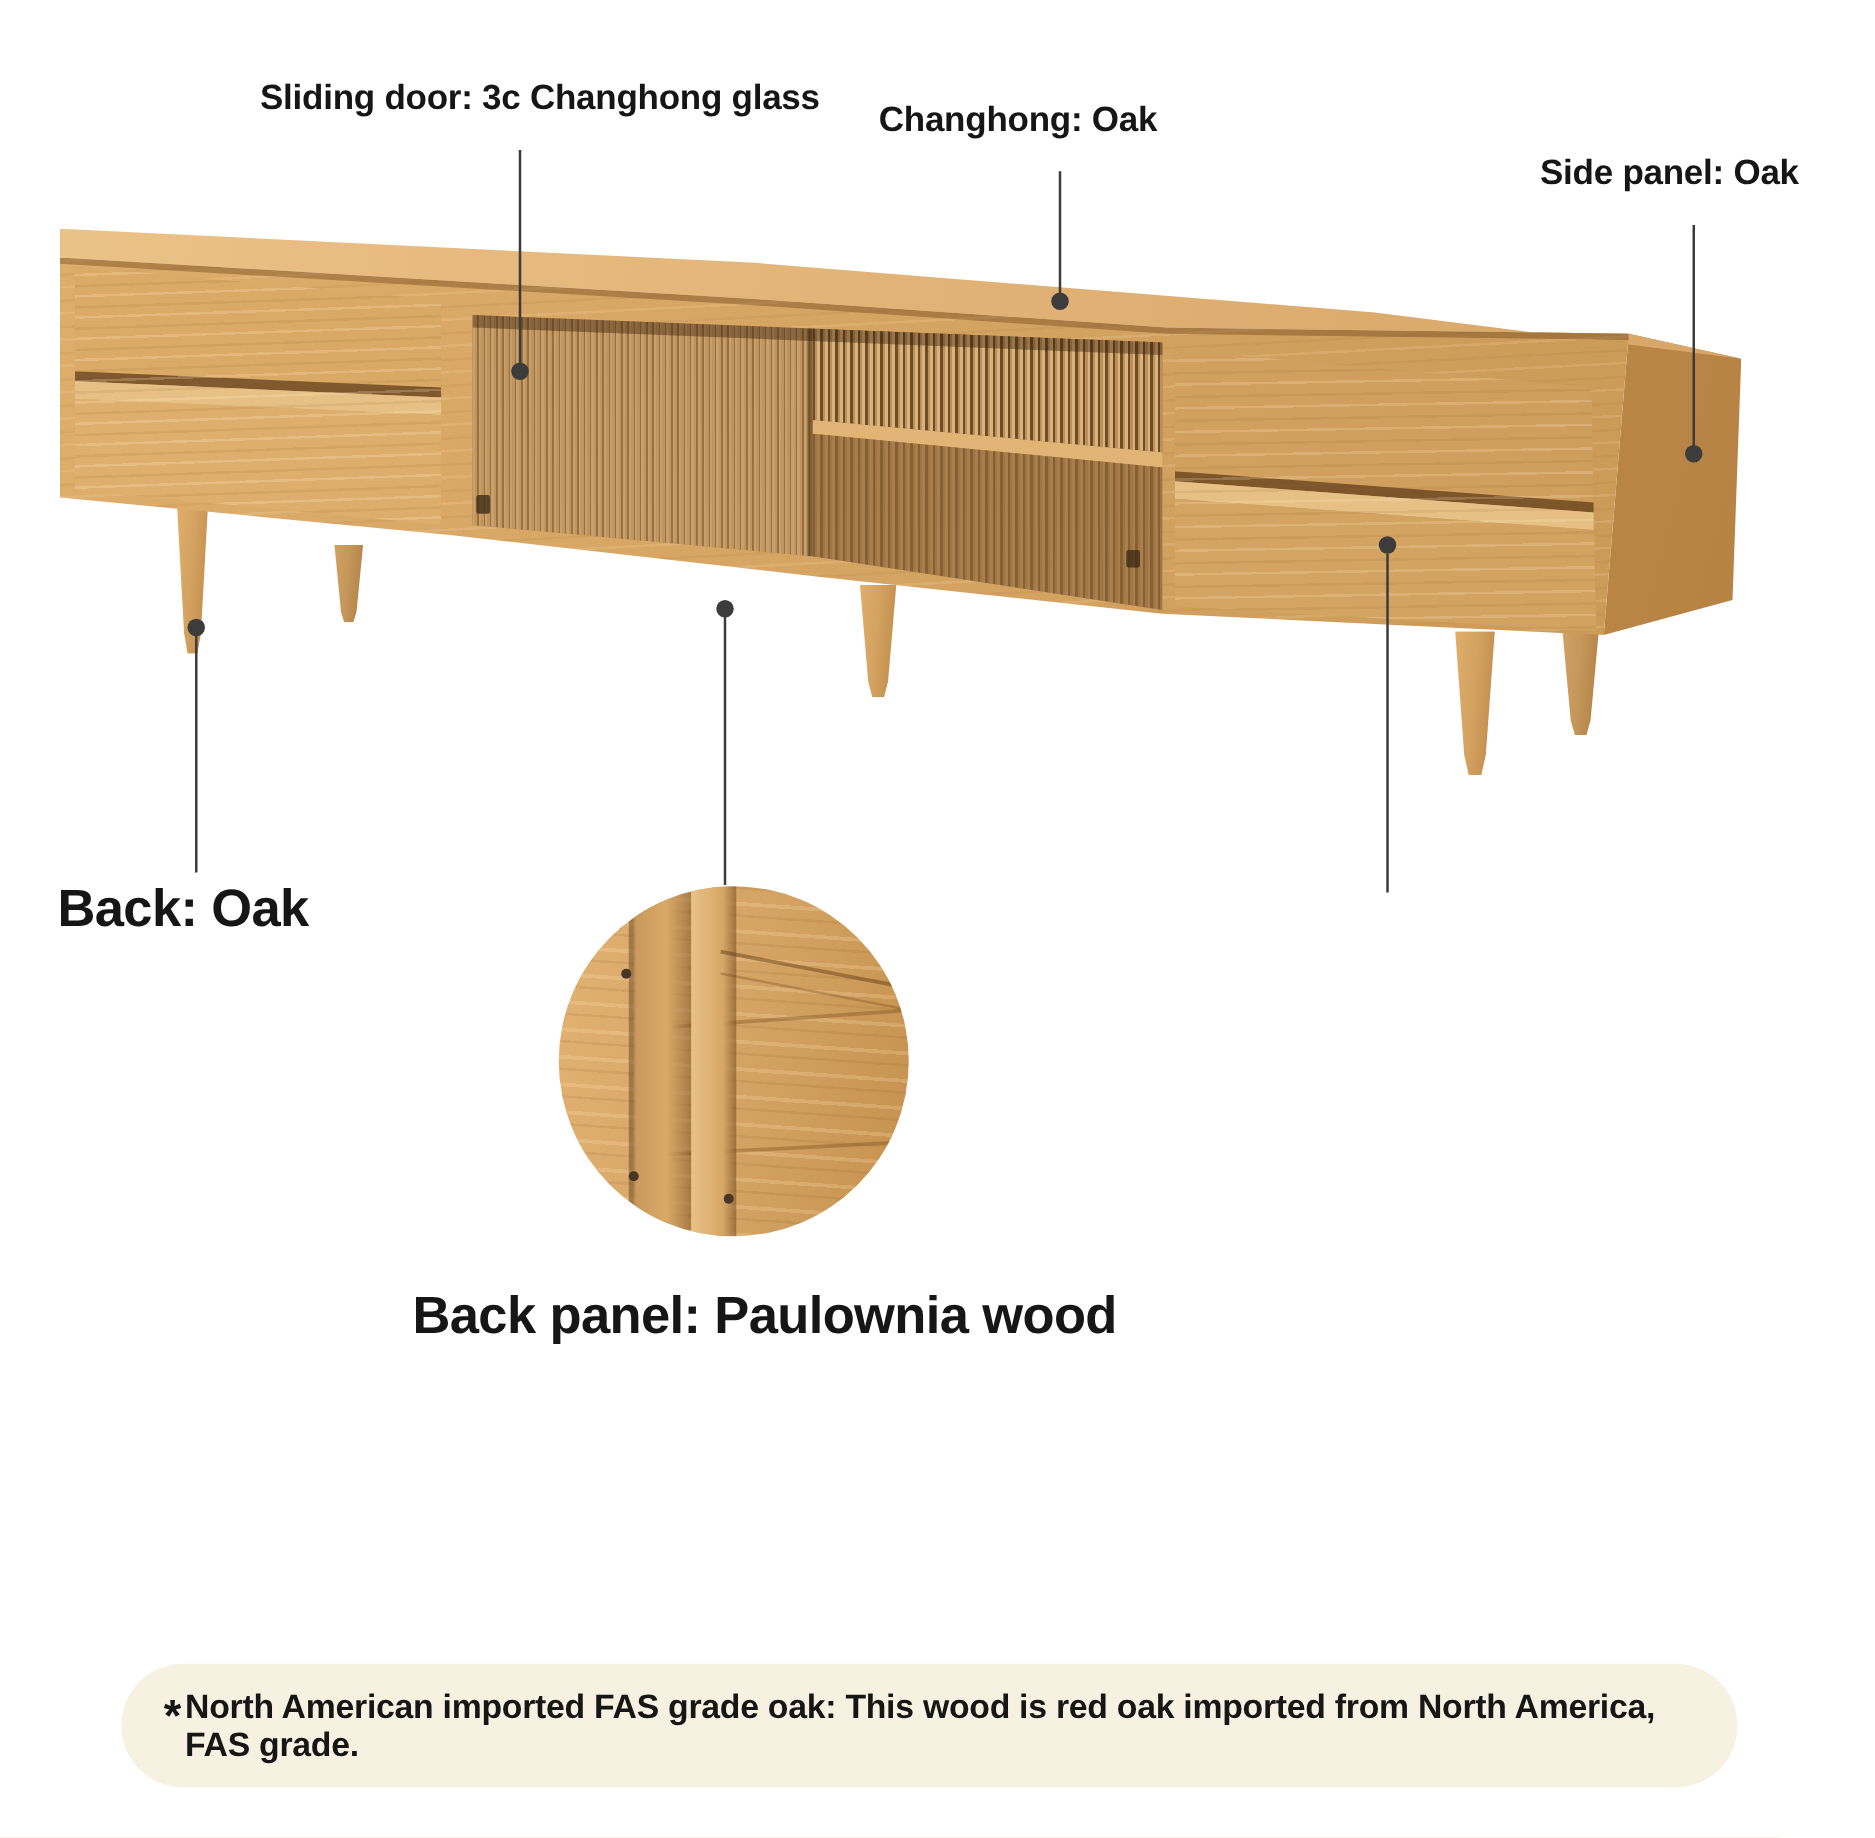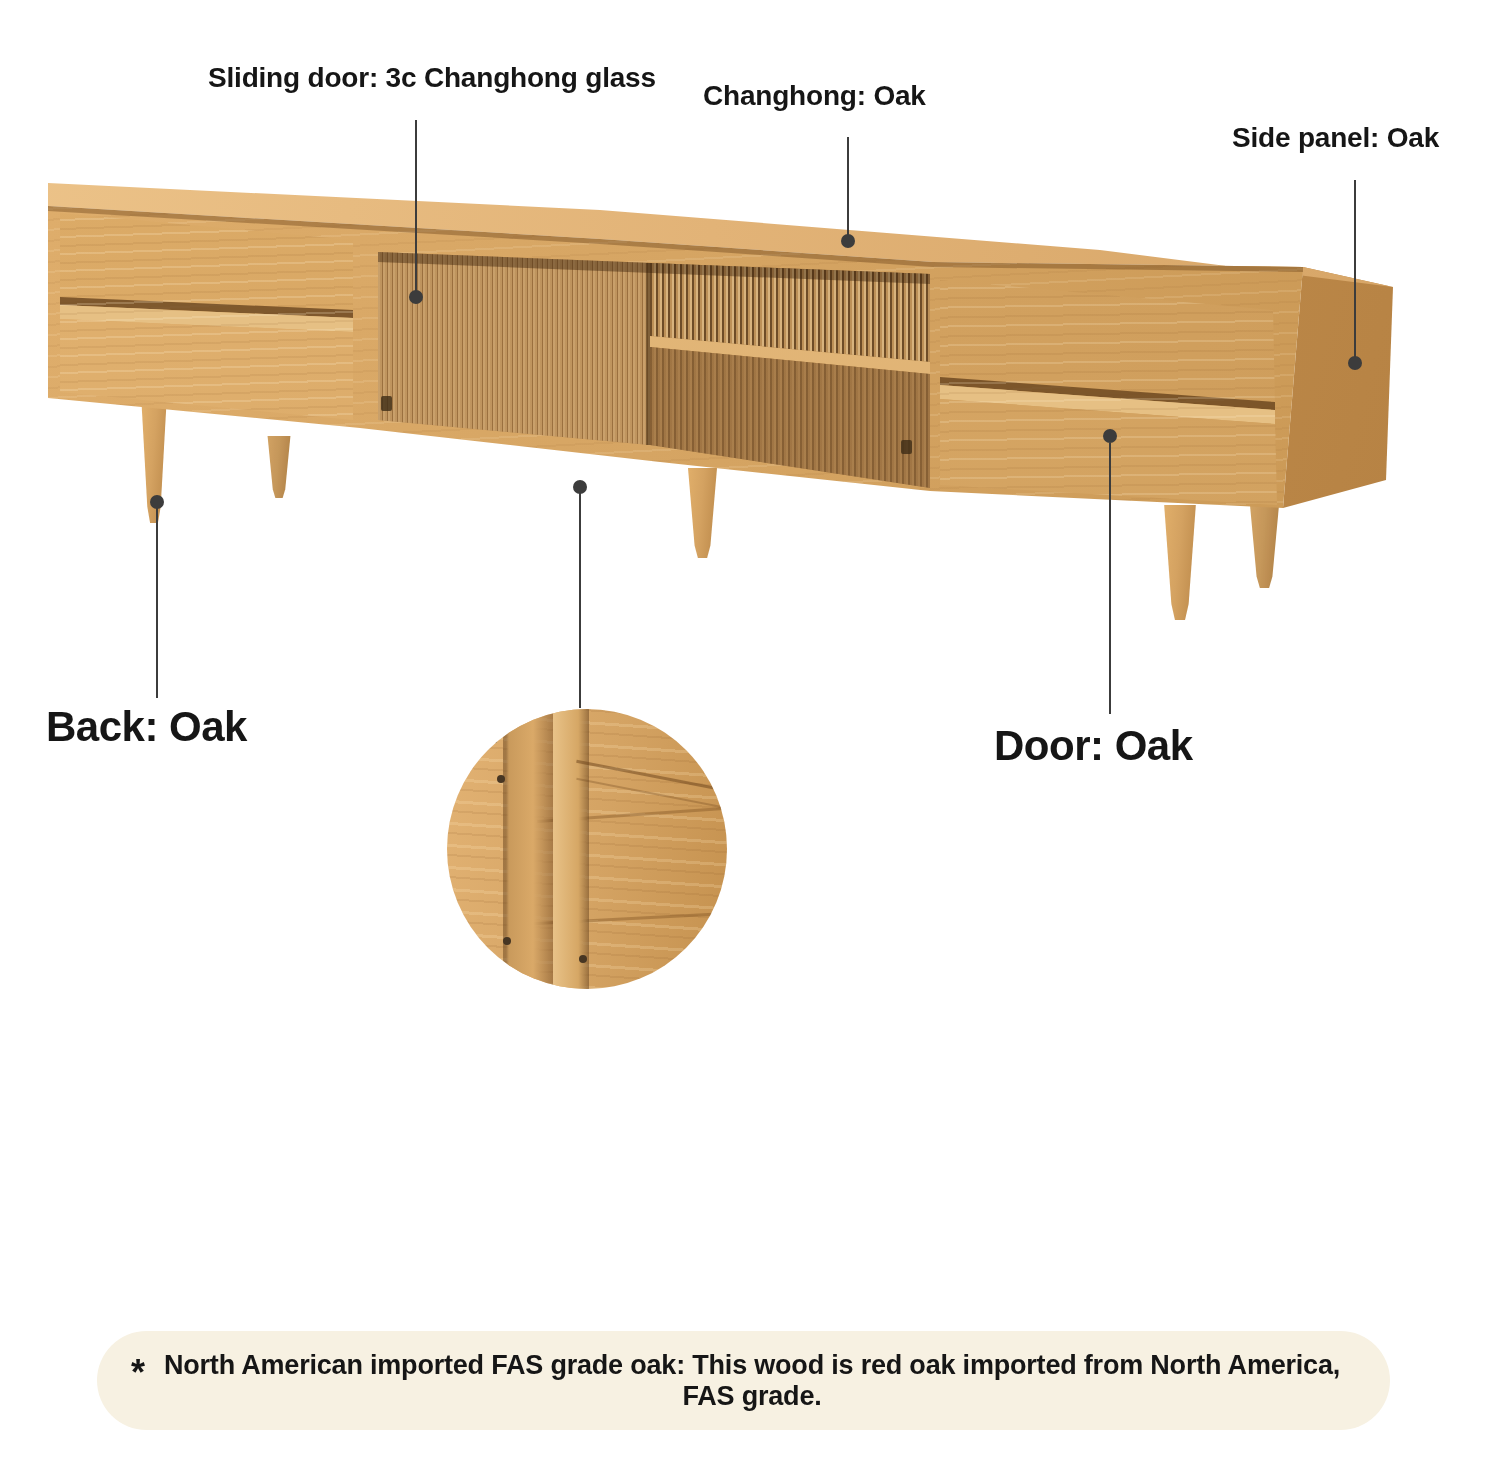--- a/index.html
+++ b/index.html
@@ -1,18 +1,18 @@
 <!DOCTYPE html>
 <html><head>
 <meta charset="utf-8">
 <style>
   html,body{margin:0;padding:0;background:#ffffff;}
   .canvas{
     position:relative;width:1500px;height:1470px;background:#ffffff;overflow:hidden;
-    font-family:"Liberation Sans",sans-serif;color:#161616;text-align:center;
+    font-family:"Liberation Sans",sans-serif;color:#161616;
   }
   .abs{position:absolute;}
   .piece{position:absolute;inset:0;}
 
   
   .top-face{
     clip-path:polygon(48px 183px,600px 210px,1100px 250px,1393px 287px,1303px 267px,933px 262px,600px 239px,48px 206px);
     background:linear-gradient(95deg,#ecc389 0%,#e2b377 45%,#d4a263 100%);
   }
   .side-face{
@@ -191,20 +191,20 @@
     <div class="screw" style="left:50px;top:66px;"></div>
     <div class="screw" style="left:56px;top:228px;"></div>
     <div class="screw" style="left:132px;top:246px;"></div>
     <div class="screw" style="left:44px;top:24px;width:6px;height:10px;border-radius:2px;"></div>
   </div>
 
   <div class="lbl small" style="left:208px;top:62px;">Sliding door: 3c Changhong glass</div>
   <div class="lbl small" style="left:703px;top:80px;">Changhong: Oak</div>
   <div class="lbl small" style="left:1232px;top:122px;">Side panel: Oak</div>
   <div class="lbl big" style="left:46px;top:703px;">Back: Oak</div>
-  <div class="lbl big" style="left:994px;top:722px;">Door: Oak</div>
+  <div class="lbl big" style="left:330px;top:1028px;">Back panel: Paulownia wood</div>
 
   <div class="footnote">
     <span class="star">*</span>
     <span class="txt">North American imported FAS grade oak: This wood is red oak imported from North America, FAS grade.</span>
   </div>
 
 </div>
 
 </body></html>

